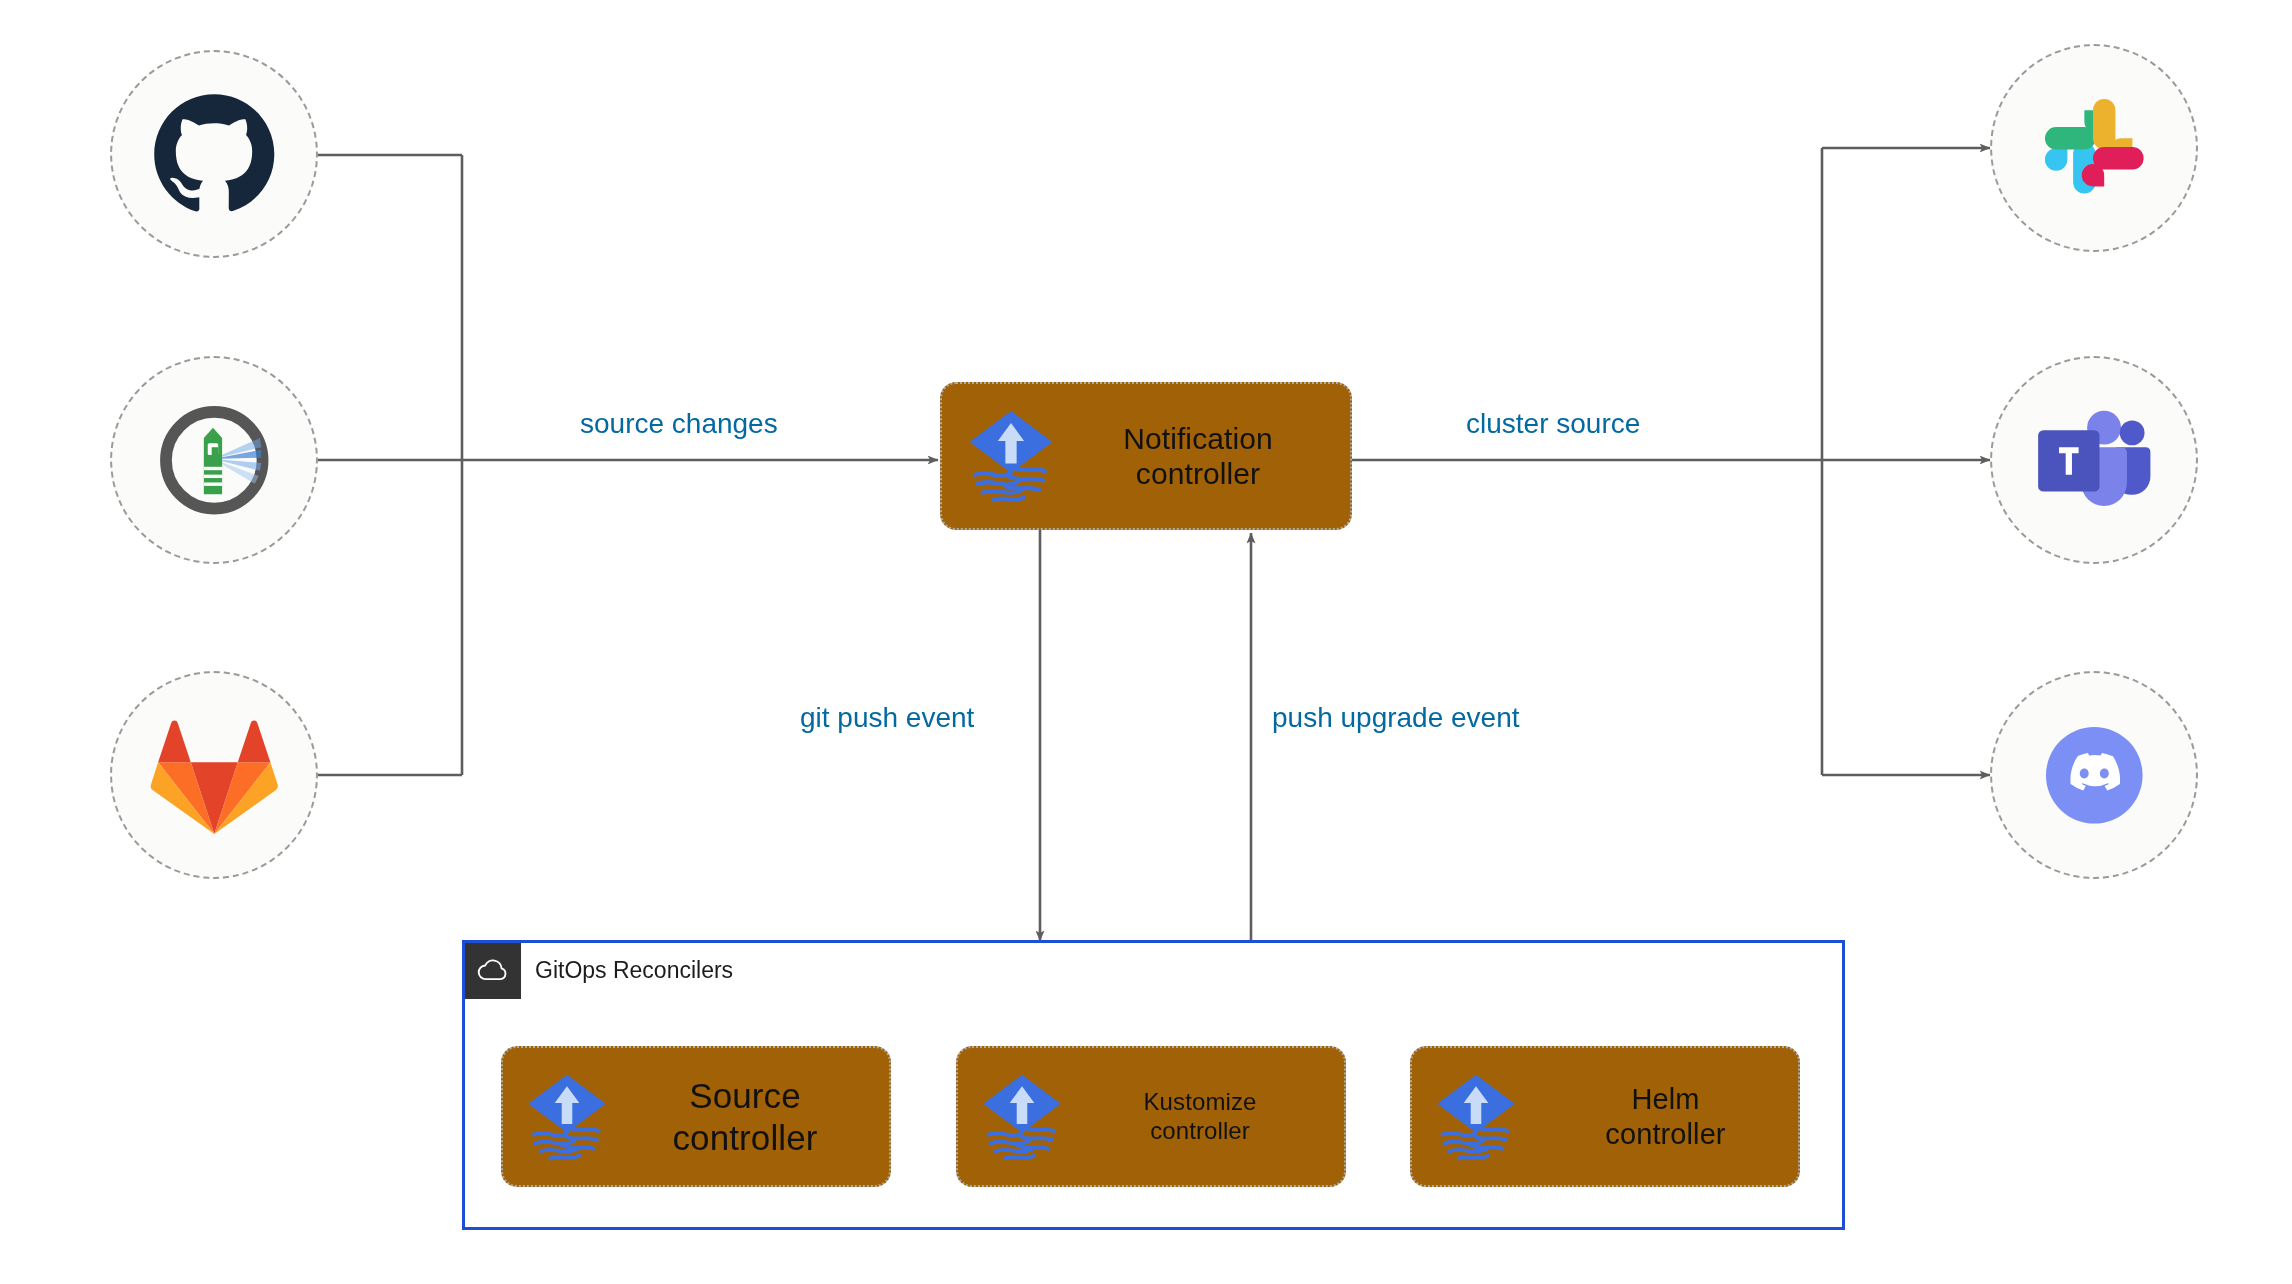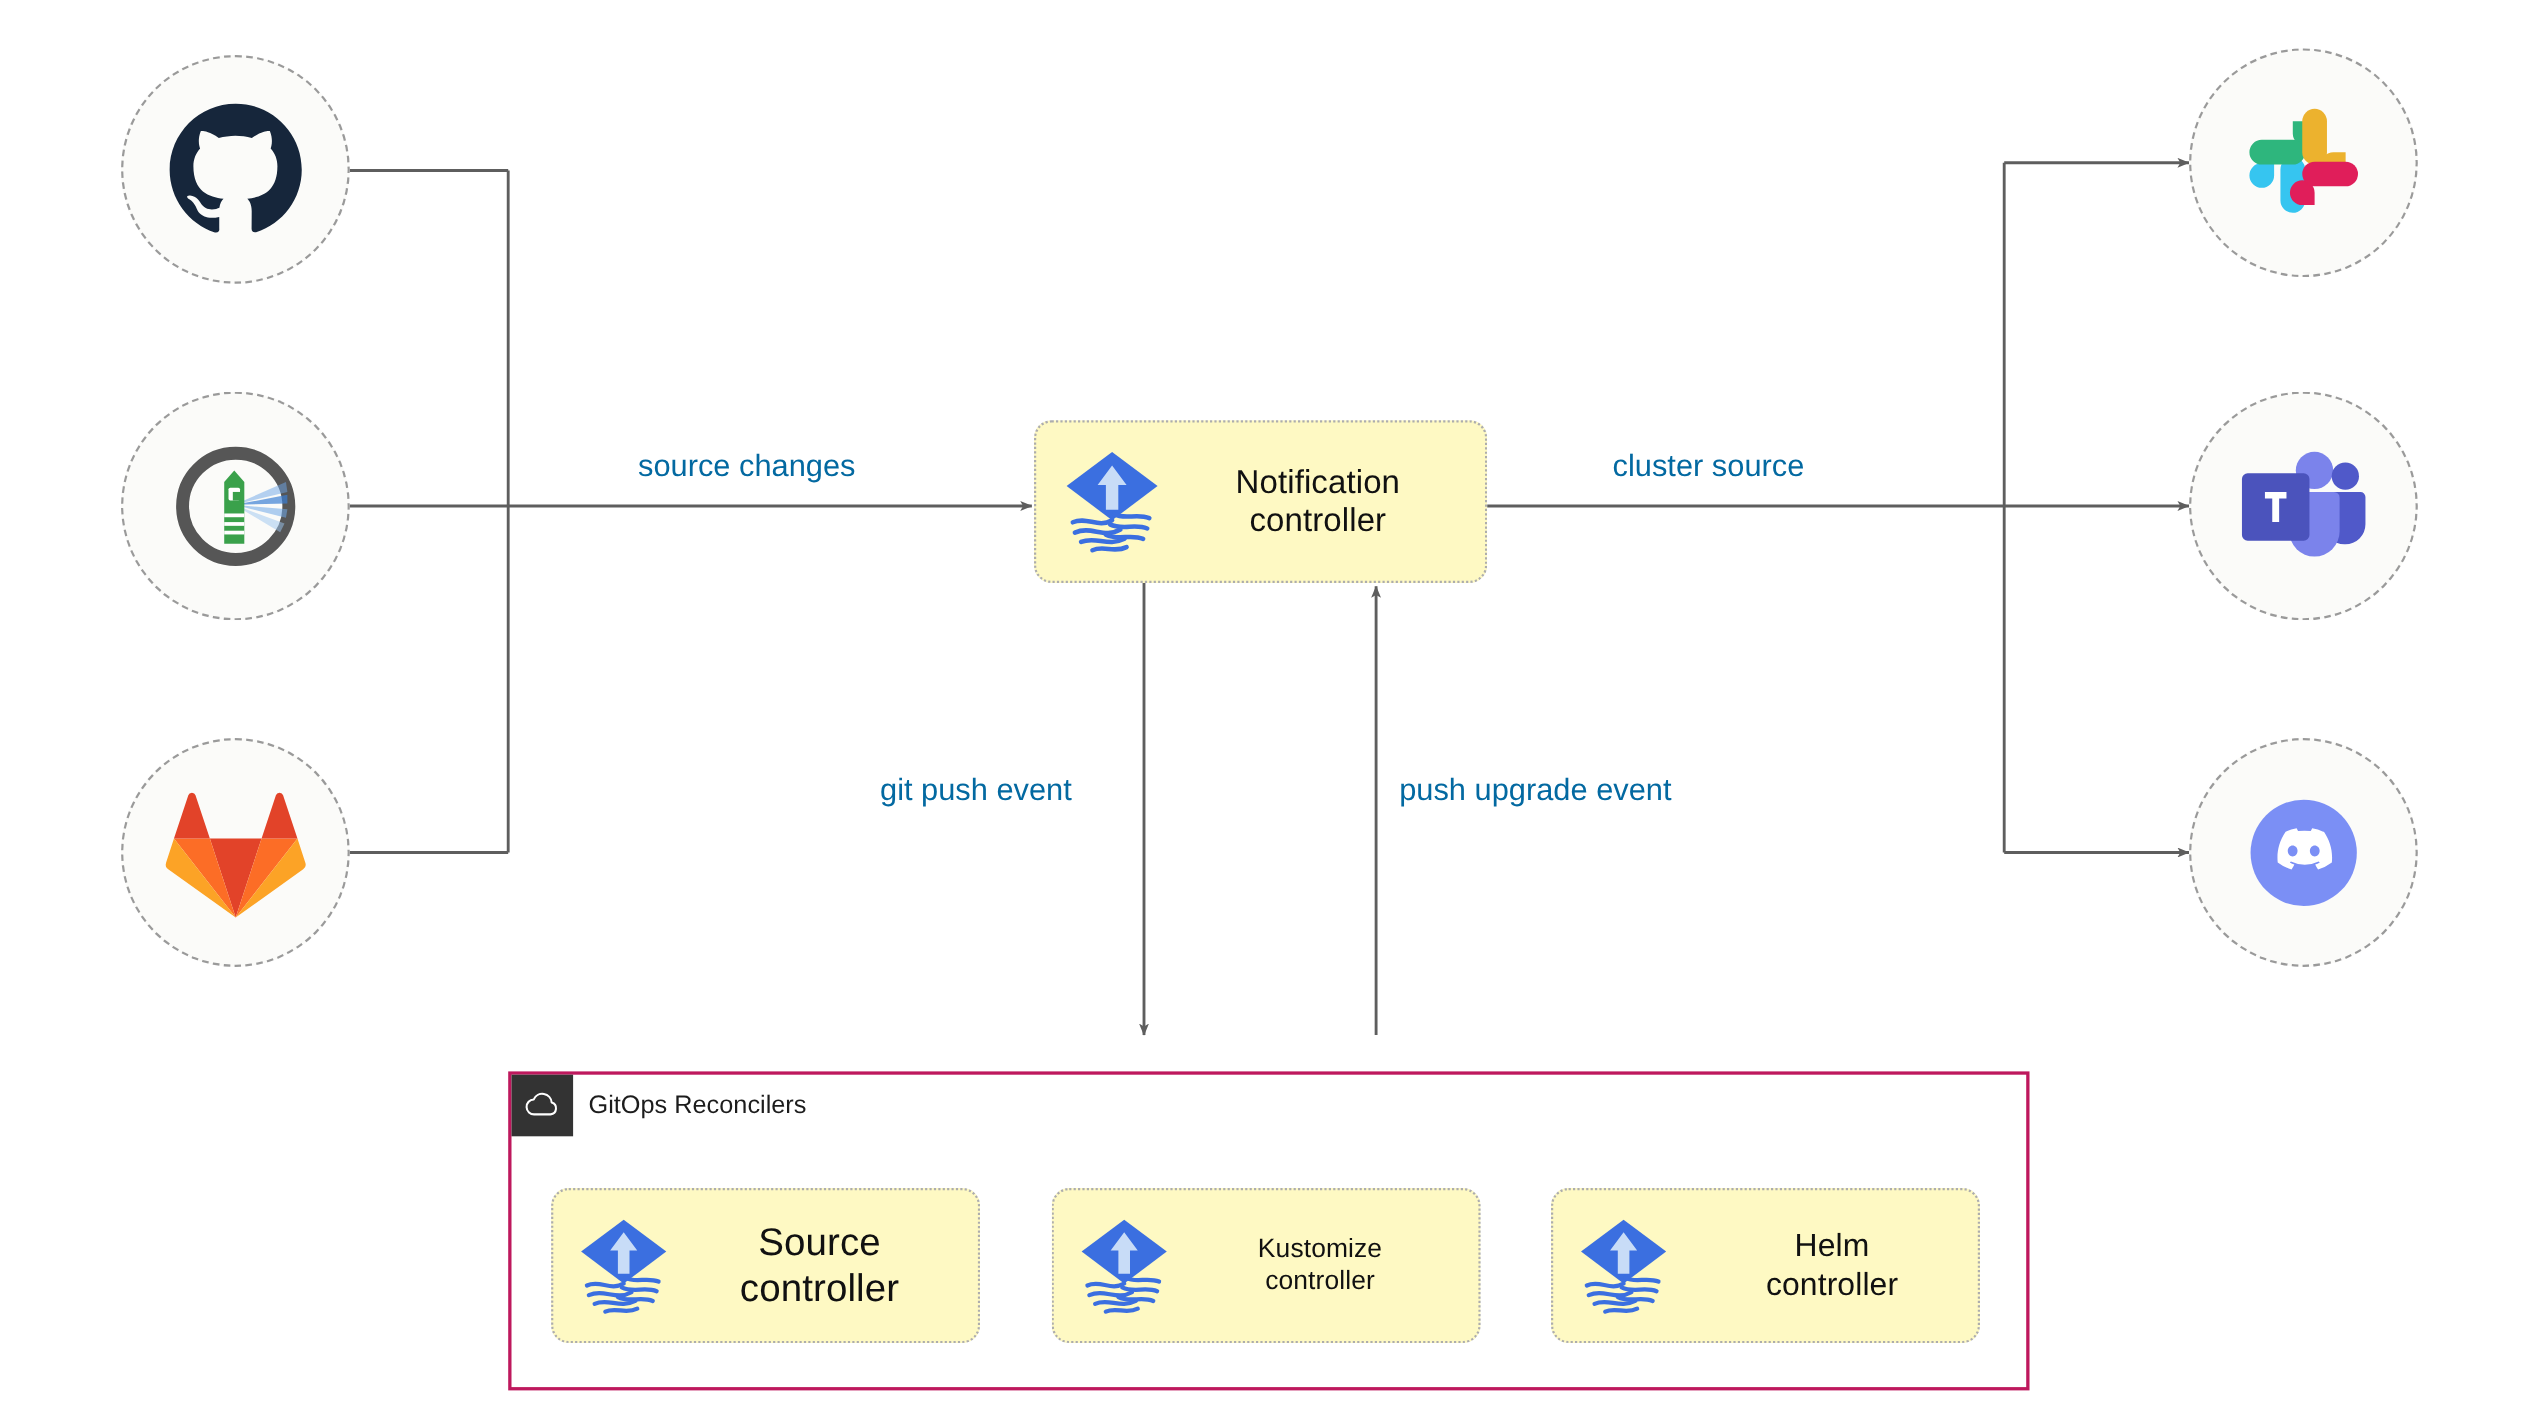--- a/index.html
+++ b/index.html
@@ -48,21 +48,21 @@
     align-items: center;
     justify-content: center;
   }
   .node-circle svg { display: block; width: 100%; height: 100%; }
 
   
   .ctrl-box {
     position: absolute;
     border: 2px dotted #adadad;
     border-radius: 16px;
-    background: #fef9c3;
+    background: #a16207;
     box-sizing: border-box;
     display: flex;
     align-items: center;
     justify-content: flex-start;
   }
   .ctrl-logo {
     flex: 0 0 auto;
     display: flex;
     align-items: center;
     justify-content: center;
@@ -73,24 +73,23 @@
     text-align: center;
     color: #111111;
     line-height: 1.18;
     white-space: pre-line;
     letter-spacing: 0.1px;
   }
 
   
   .container-box {
     position: absolute;
-    border: 3px solid #be185d;
+    border: 3px solid #1d4ed8;
     background: #ffffff;
     box-sizing: border-box;
-    margin-top: 34px;
   }
   .container-header {
     position: absolute;
     left: 0; top: 0;
     display: flex;
     align-items: flex-start;
   }
   .container-badge {
     width: 56px;
     height: 56px;

